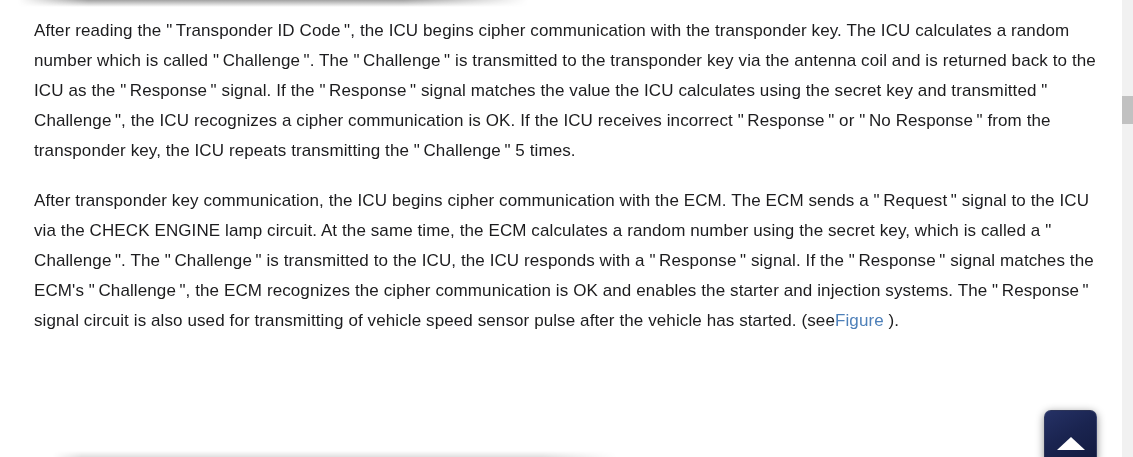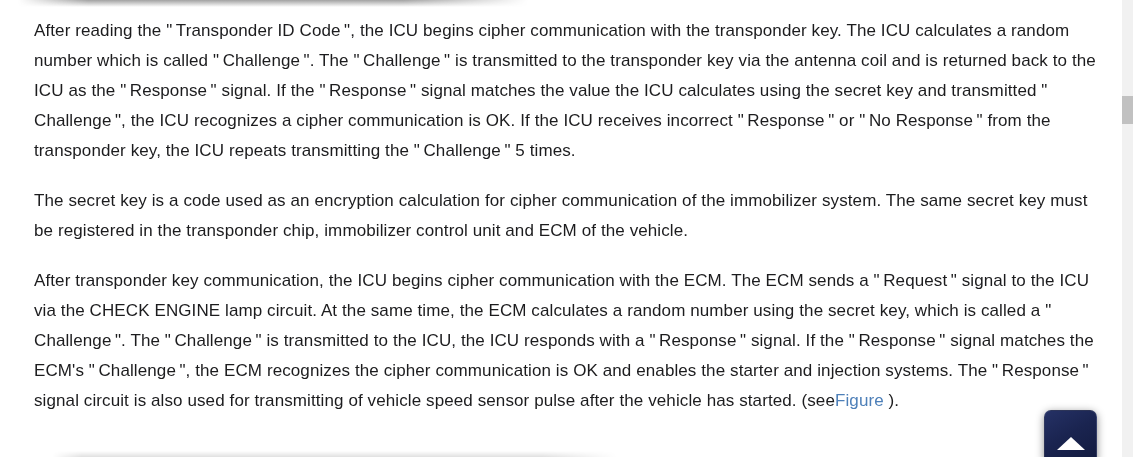--- a/index.html
+++ b/index.html
@@ -83,21 +83,20 @@
   }
 </style>
 </head>
 <body>
 
 <main>
   <div class="top-shadow"></div>
 
   <section class="content">
       <p><span>After reading the " Transponder ID Code ", the ICU begins cipher communication with the transponder key. The ICU calculates a random number which is called " Challenge ". The " Challenge " is transmitted to the transponder key via the antenna coil and is returned back to the ICU as the " Response " signal. If the " Response " signal matches the value the ICU calculates using the secret key and transmitted " Challenge ", the ICU recognizes a cipher communication is OK. If the ICU receives incorrect " Response " or " No Response " from the transponder key, the ICU repeats transmitting the " Challenge " 5 times.</span></p>
-      <p><span>The secret key is a code used as an encryption calculation for cipher communication of the immobilizer system. The same secret key must be registered in the transponder chip, immobilizer control unit and ECM of the vehicle.</span></p>
       <p><span>After transponder key communication, the ICU begins cipher communication with the ECM. The ECM sends a " Request " signal to the ICU via the CHECK ENGINE lamp circuit. At the same time, the ECM calculates a random number using the secret key, which is called a " Challenge ". The " Challenge " is transmitted to the ICU, the ICU responds with a " Response " signal. If the " Response " signal matches the ECM's " Challenge ", the ECM recognizes the cipher communication is OK and enables the starter and injection systems. The " Response " signal circuit is also used for transmitting of vehicle speed sensor pulse after the vehicle has started. (</span><span class="b">see</span><span class="link">Figure</span><span> ).</span></p>
     </section>
 
   <div class="bottom-shadow"></div>
 
   <div class="scrollbar">
     <div class="thumb"></div>
   </div>
 
   <button class="back-to-top">

